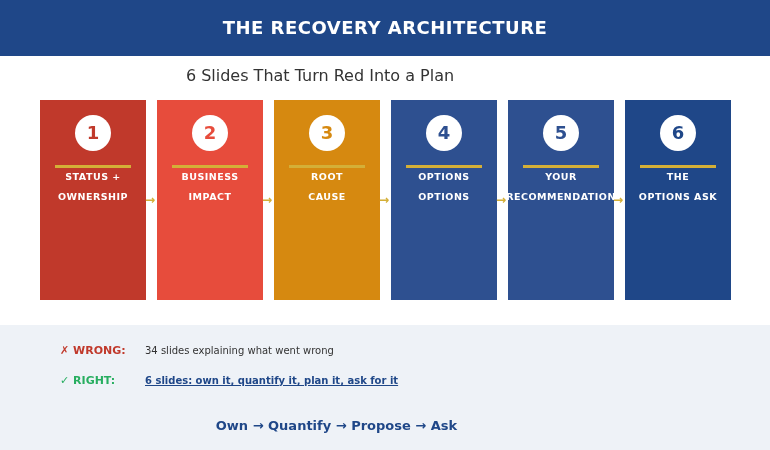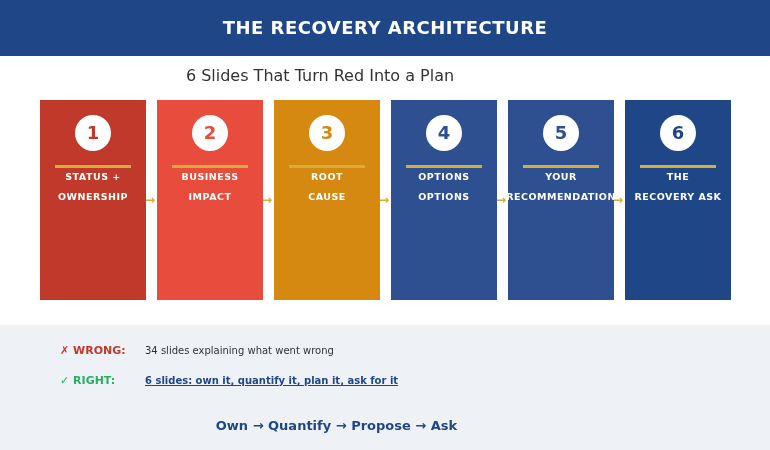--- a/index.html
+++ b/index.html
@@ -55,21 +55,21 @@
 <div class="box" style="left:508px;background:#2e5090;">
   <div class="circle" style="color:#2e5090;">5</div>
   <div class="bar"></div>
   <div class="label l1">YOUR</div>
   <div class="label l2">RECOMMENDATION</div>
 </div>
 <div class="box" style="left:625px;background:#1f4788;">
   <div class="circle" style="color:#1f4788;">6</div>
   <div class="bar"></div>
   <div class="label l1">THE</div>
-  <div class="label l2">RECOVERY ASK</div>
+  <div class="label l2">OPTIONS ASK</div>
 </div>
 
 <div class="arrow" style="left:145px;">→</div>
 <div class="arrow" style="left:262px;">→</div>
 <div class="arrow" style="left:379px;">→</div>
 <div class="arrow" style="left:496px;">→</div>
 <div class="arrow" style="left:613px;">→</div>
 
 <div class="panel"></div>
 <div class="row" style="top:344px;">

